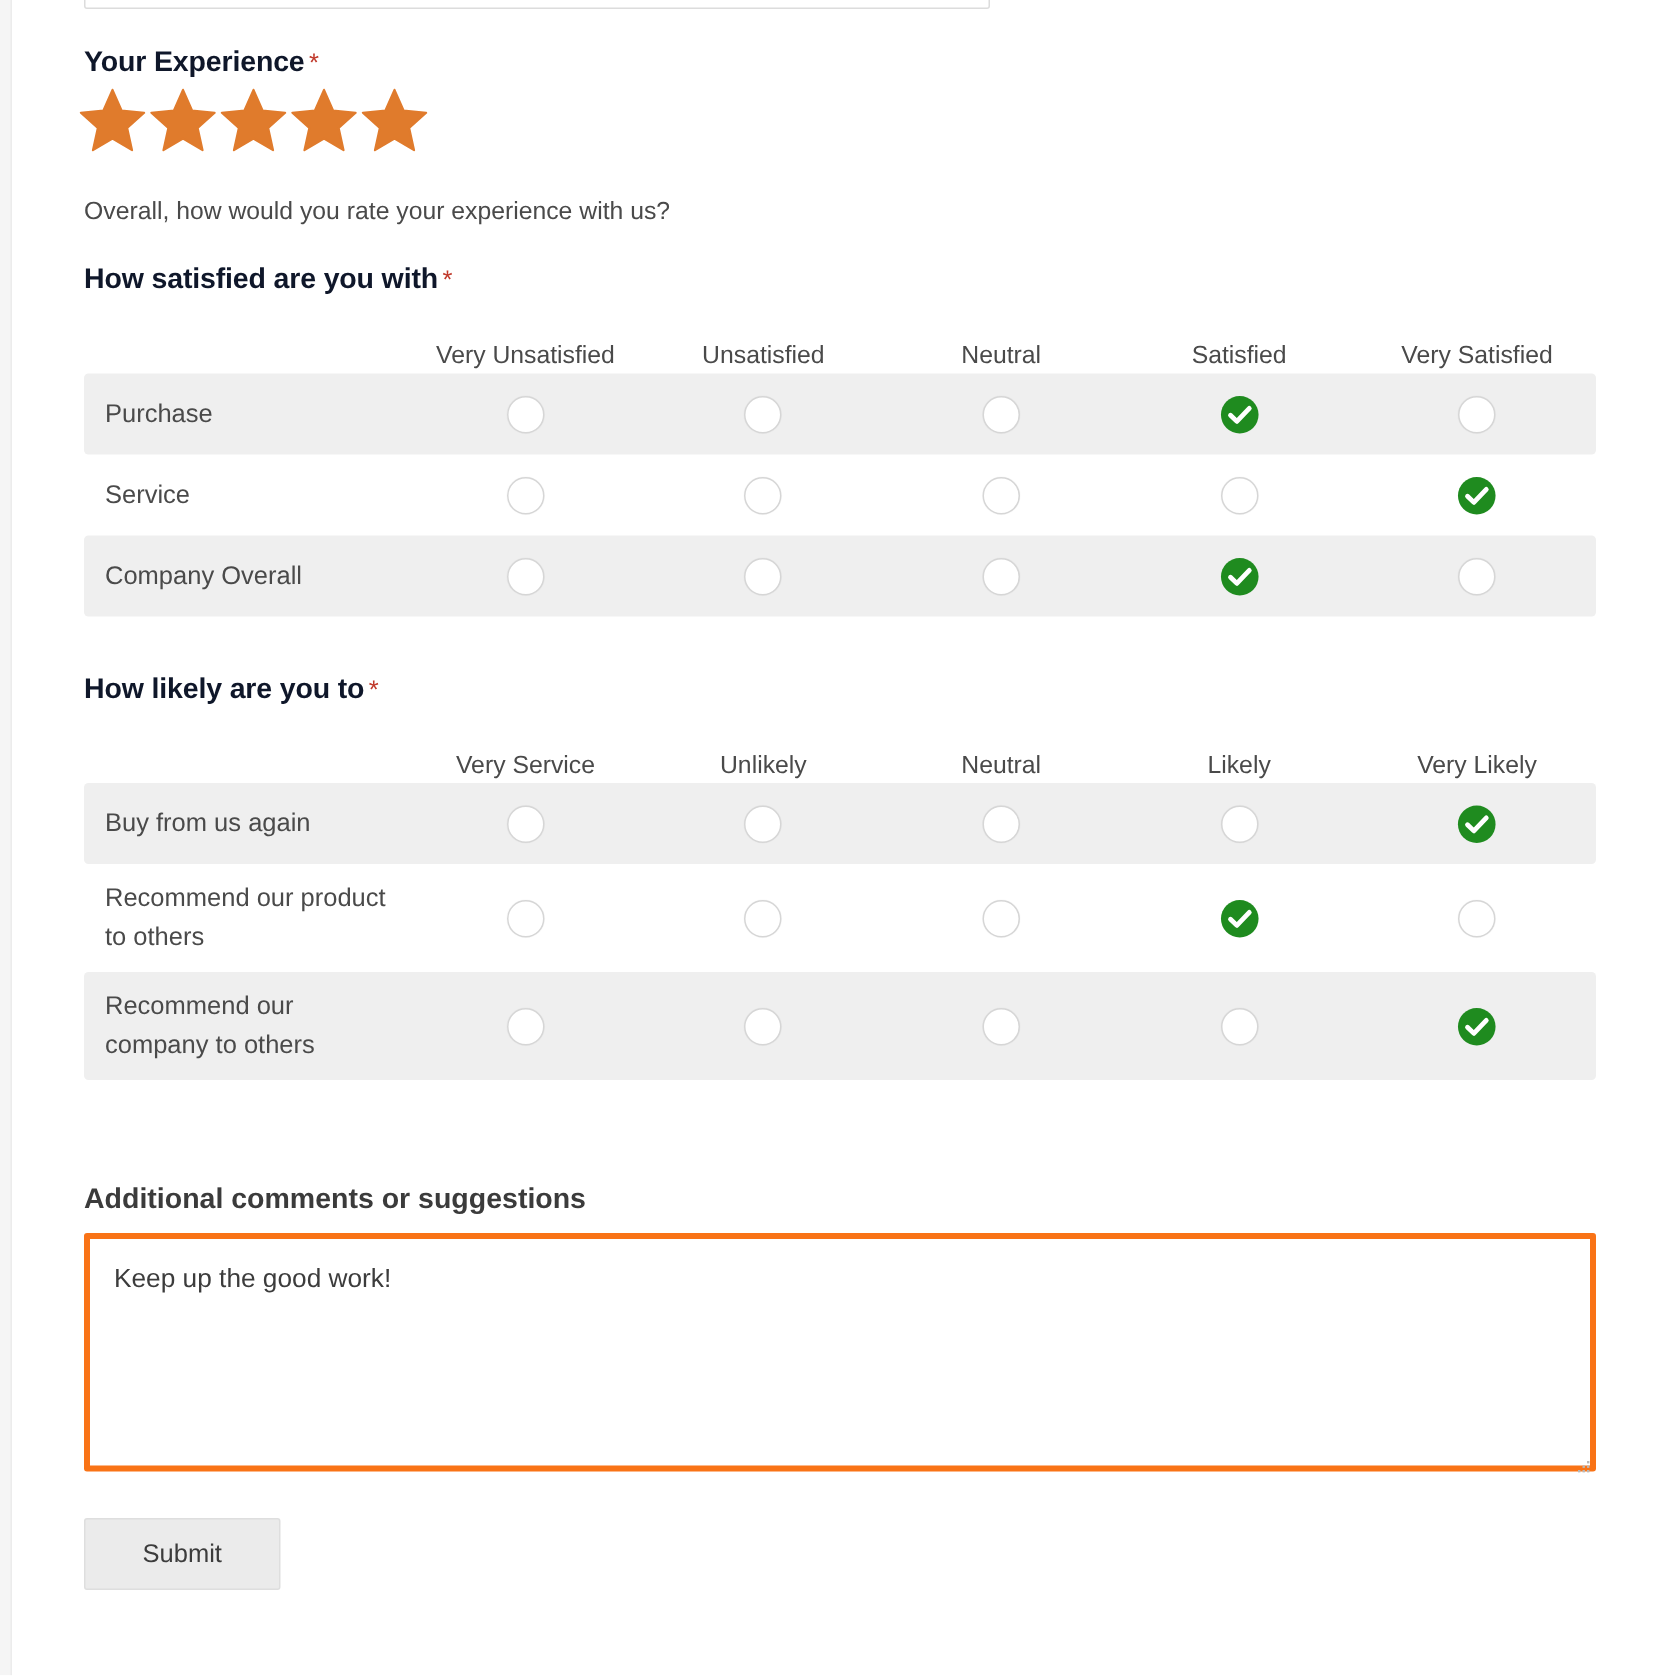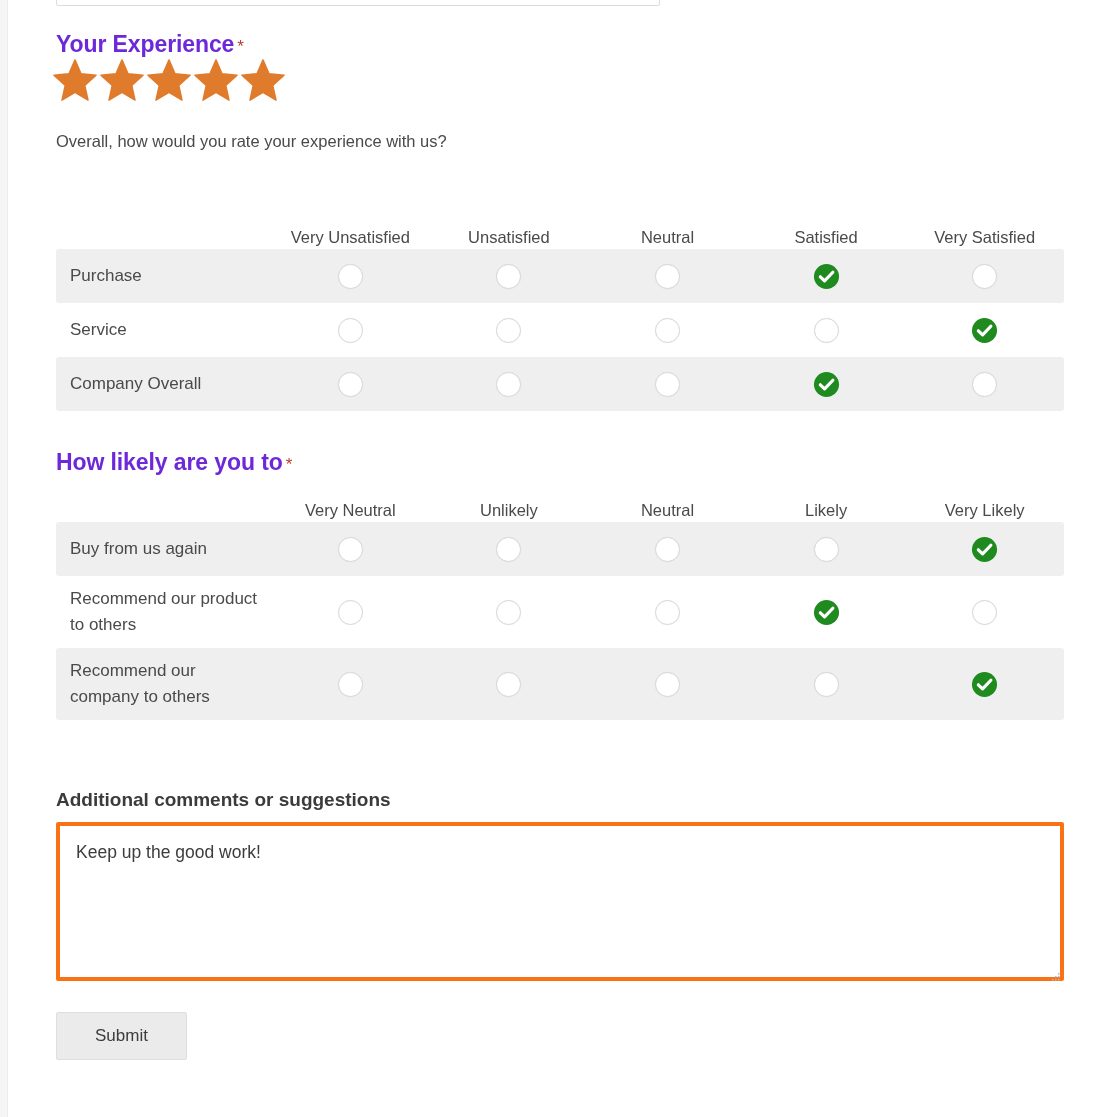--- a/index.html
+++ b/index.html
@@ -28,23 +28,23 @@
   .top-input-stub {
     position: absolute;
     left: 56px; top: -26px;
     width: 604px; height: 32px;
     background: #ffffff;
     border: 1px solid #dcdcdc;
     border-radius: 2px;
   }
 
   .q-title {
-    font-size: 23px;
+    font-size: 19px;
     font-weight: bold;
-    color: #6d28d9;
+    color: #0f172a;
     letter-spacing: -0.1px;
   }
   .req-star {
     color: #c0392b;
     font-weight: normal;
     font-size: 17px;
     margin-left: 3px;
   }
 
   
@@ -157,20 +157,23 @@
       <svg class="star" viewBox="0 0 48 48">
         <polygon points="24,3 30.3,17.4 46,19 34.2,29.6 37.6,45 24,37 10.4,45 13.8,29.6 2,19 17.7,17.4" fill="#E07B2C" stroke="#E07B2C" stroke-width="1.5" stroke-linejoin="round"></polygon>
       </svg>
       <svg class="star" viewBox="0 0 48 48">
         <polygon points="24,3 30.3,17.4 46,19 34.2,29.6 37.6,45 24,37 10.4,45 13.8,29.6 2,19 17.7,17.4" fill="#E07B2C" stroke="#E07B2C" stroke-width="1.5" stroke-linejoin="round"></polygon>
       </svg>
     </div>
 
   <div class="star-help">Overall, how would you rate your experience with us?</div>
 
+  <div class="abs" style="left:56px; top:176px;">
+    <span class="q-title">How satisfied are you with</span><span class="req-star">*</span>
+  </div>
 
   <div class="abs matrix" id="matrix1" style="left:56px; top:215px;">
       <div class="mx-head">
         <div class="mx-rowlabel-col"></div>
         <div class="mx-col">Very Unsatisfied</div>
         <div class="mx-col">Unsatisfied</div>
         <div class="mx-col">Neutral</div>
         <div class="mx-col">Satisfied</div>
         <div class="mx-col">Very Satisfied</div>
       </div>
@@ -239,21 +242,21 @@
       </div>
     </div>
 
   <div class="abs" style="left:56px; top:449px;">
     <span class="q-title">How likely are you to</span><span class="req-star">*</span>
   </div>
 
   <div class="abs matrix" id="matrix2" style="left:56px; top:488px;">
       <div class="mx-head">
         <div class="mx-rowlabel-col"></div>
-        <div class="mx-col">Very Neutral</div>
+        <div class="mx-col">Very Service</div>
         <div class="mx-col">Unlikely</div>
         <div class="mx-col">Neutral</div>
         <div class="mx-col">Likely</div>
         <div class="mx-col">Very Likely</div>
       </div>
       <div class="mx-row alt">
         <div class="mx-row-label">Buy from us again</div>
         <div class="mx-cell">
           <div class="radio-off"></div>
         </div>

